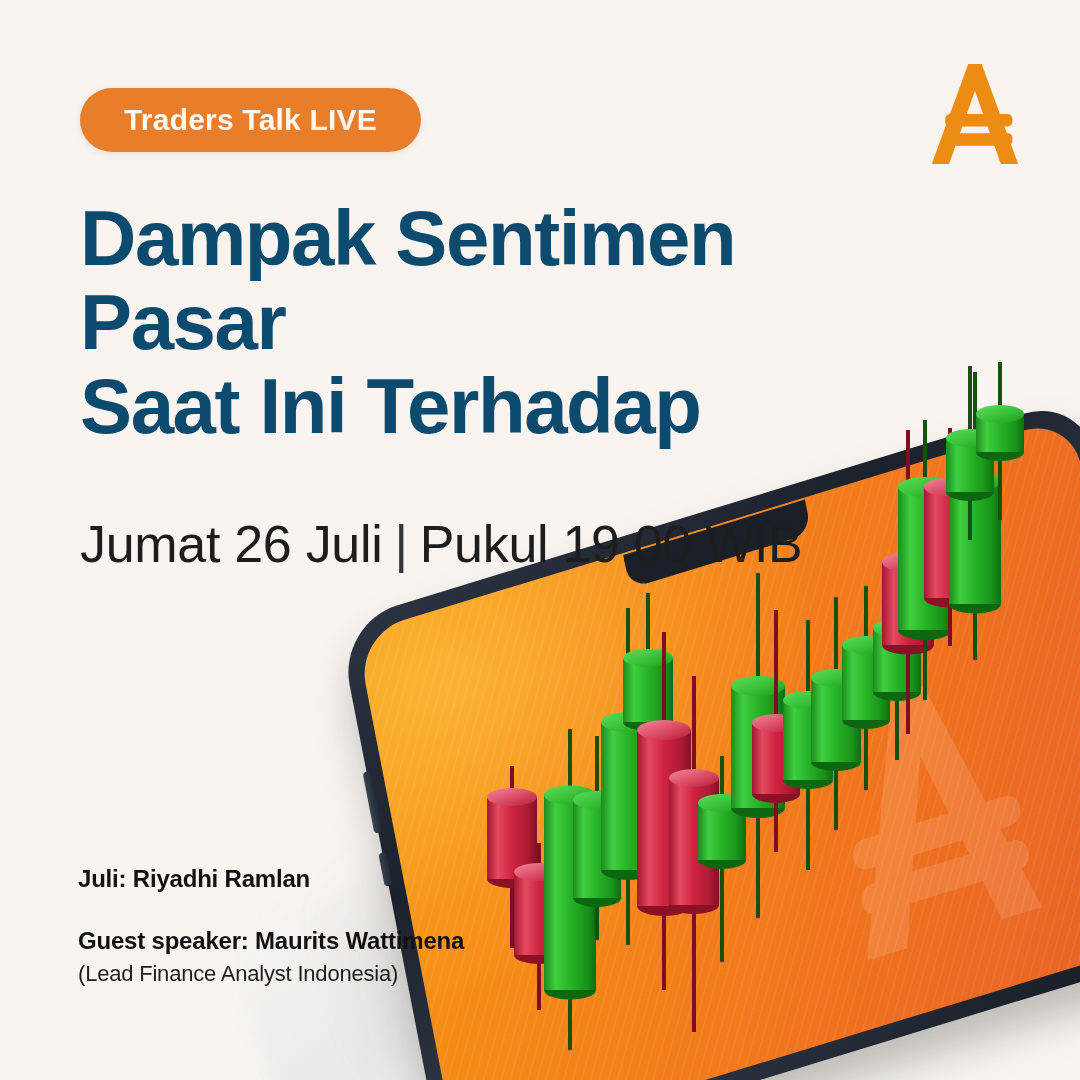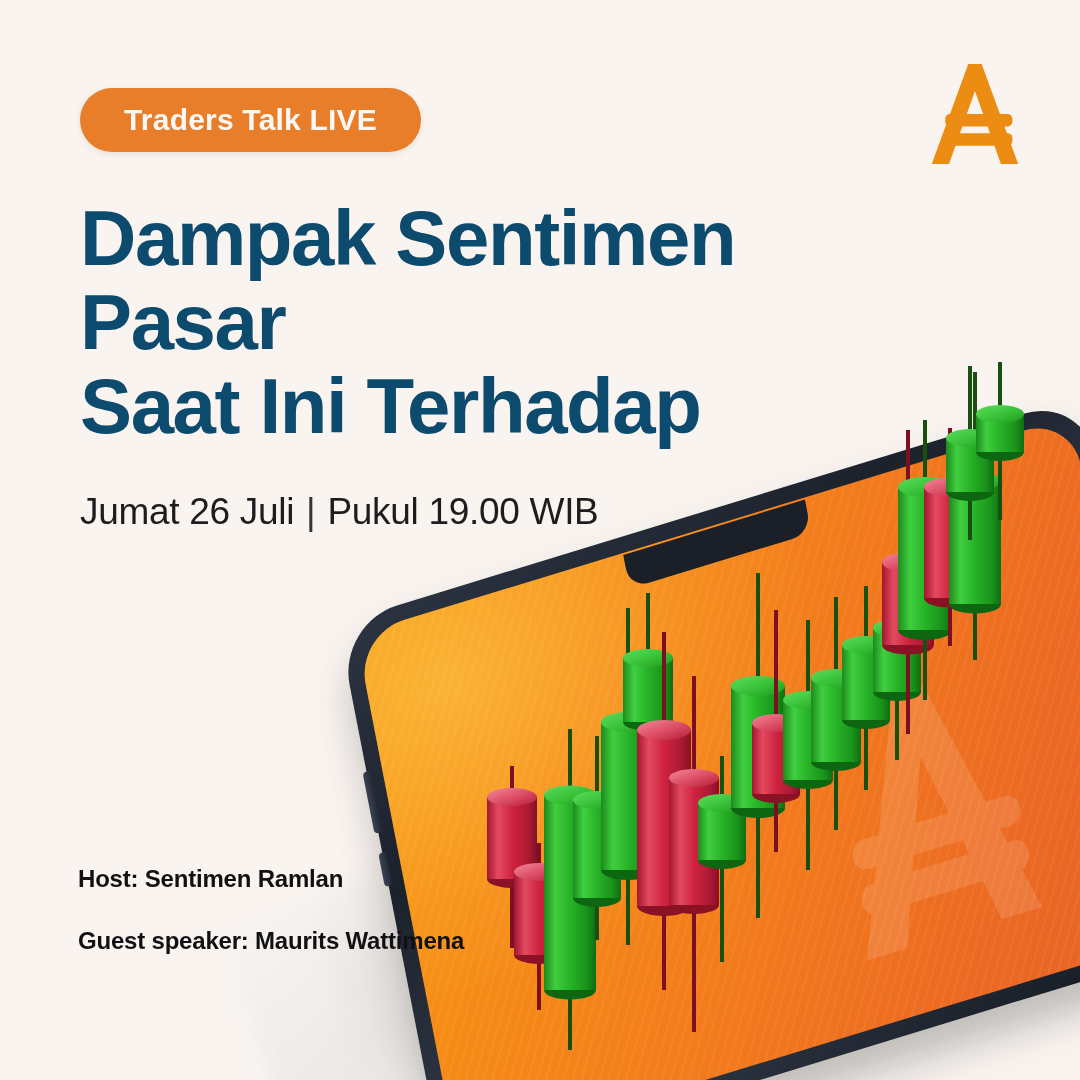--- a/index.html
+++ b/index.html
@@ -68,22 +68,22 @@
     line-height:1.08;
     font-weight:bold;
     color:#0c4a6e;
     letter-spacing:-1.4px;
   }
   .headline span{ display:block; }
 
   
   .datetime{
     position:absolute;
-    left:80px; top:491px;
-    font-size:37px;
+    left:80px; top:514px;
+    font-size:52px;
     color:#1d1d1f;
     letter-spacing:-.3px;
     white-space:nowrap;
   }
   .datetime .sep{ padding:0 12px; font-weight:300; color:#35353a; }
 
   
   .credits{
     position:absolute;
     left:78px; top:865px;
@@ -381,20 +381,21 @@
     <span>Pasar</span>
     <span>Saat Ini Terhadap</span>
   </div>
 
   <div class="datetime">
     <span>Jumat 26 Juli</span><span class="sep">|</span><span>Pukul 19.00 WIB</span>
   </div>
 
   <div class="credits">
     <div class="cred-block">
-      <div class="cred-name">Host: Sentimen Ramlan</div>
+      <div class="cred-name">Juli: Riyadhi Ramlan</div>
     </div>
     <div class="cred-block">
       <div class="cred-name">Guest speaker: Maurits Wattimena</div>
+      <div class="cred-role">(Lead Finance Analyst Indonesia)</div>
     </div>
   </div>
 
 </div>
 
 </body></html>

